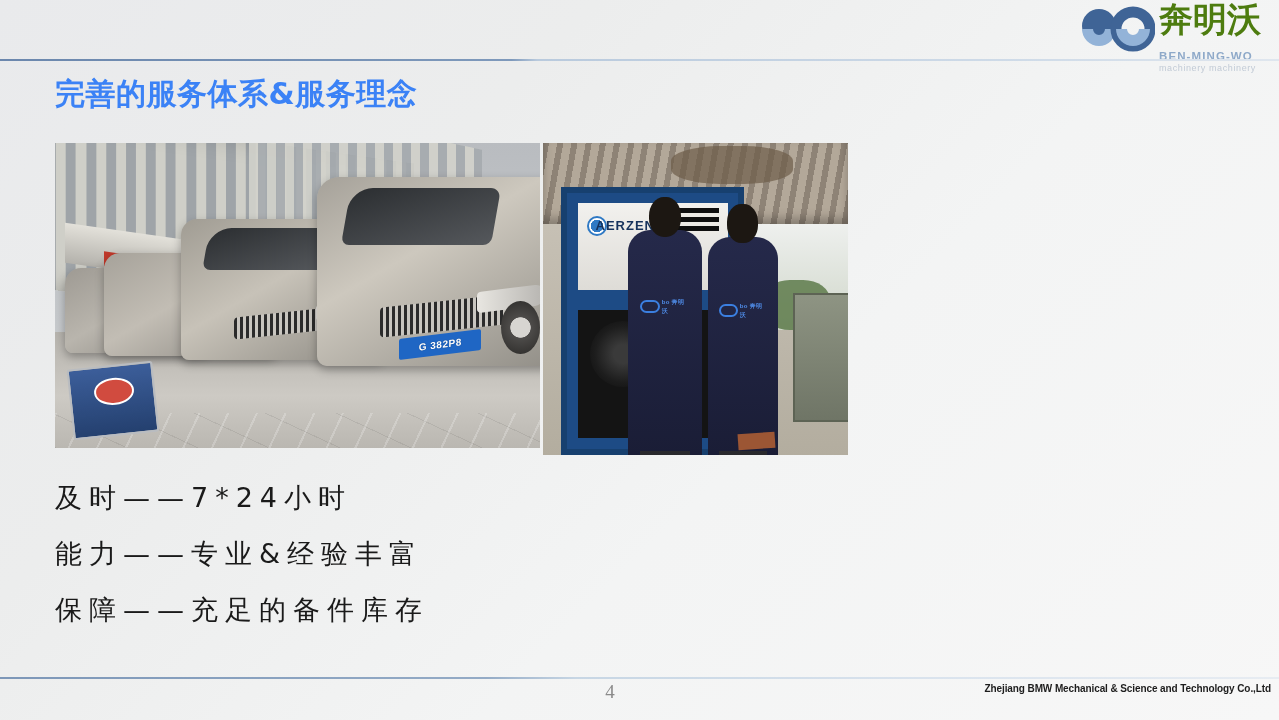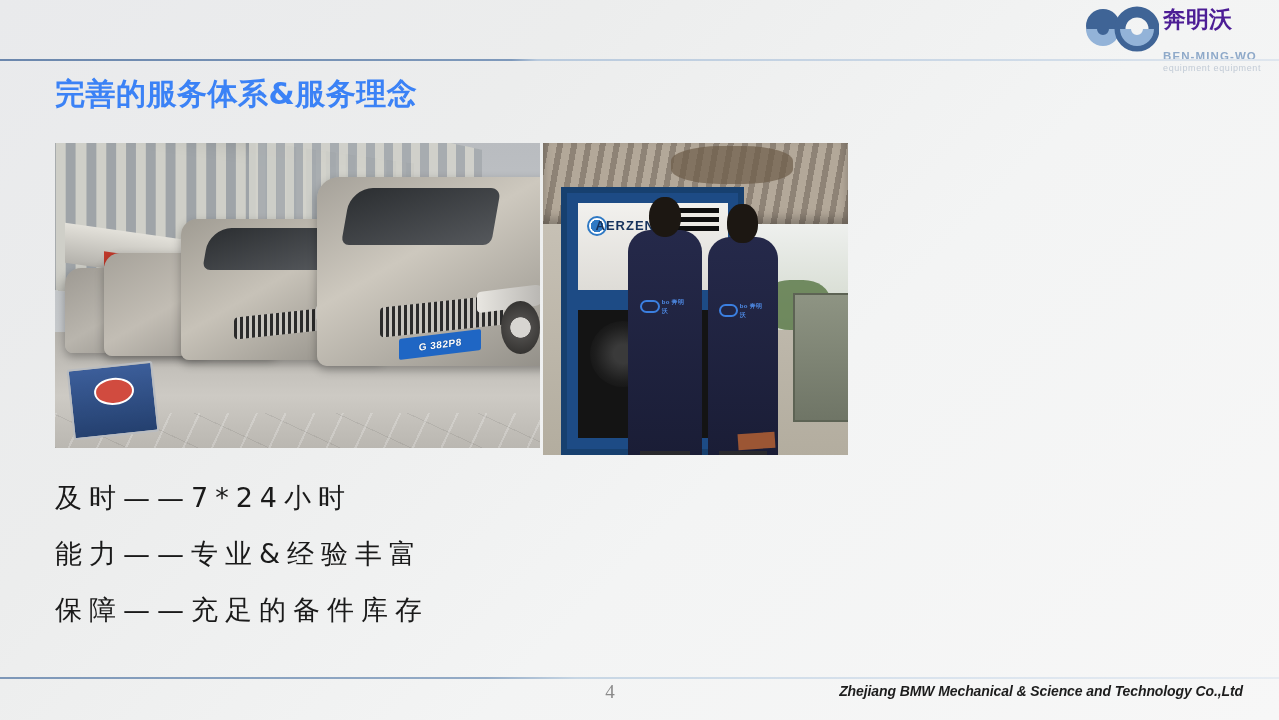--- a/index.html
+++ b/index.html
@@ -12,21 +12,21 @@
   .slide{position:absolute;inset:0;}
 
   
   .logo-block{
     position:absolute;top:4px;right:18px;
     display:flex;align-items:flex-start;gap:4px;height:52px;
   }
   .logo-mark{width:88px;height:50px;display:block;}
   .logo-words{display:flex;flex-direction:column;justify-content:flex-start;padding-top:1px;}
   .logo-cn{
-    font-size:23px;font-weight:bold;color:#4c1d95;
+    font-size:34px;font-weight:bold;color:#4d7c0f;
     letter-spacing:0px;line-height:28px;
     font-family:"DejaVu Sans","Liberation Sans",sans-serif;
   }
   .logo-en{
     font-size:11.5px;font-weight:bold;color:#8ea9c9;
     letter-spacing:1.1px;line-height:12px;margin-top:17px;
   }
   .logo-sub{
     font-size:9px;color:#c2cbd6;letter-spacing:.6px;line-height:10px;margin-top:1px;
   }
@@ -170,41 +170,41 @@
   .rule-bottom{
     position:absolute;left:0;top:677px;width:100%;height:2px;
     background:linear-gradient(to right,#7d97b8 0%,#94abc6 38%,#c7d6e4 45%,#dbe4ee 75%,#e7ecf2 100%);
   }
   .page-num{
     position:absolute;left:598px;top:681px;width:24px;text-align:center;
     font-family:"Liberation Serif","DejaVu Serif",serif;
     font-size:19px;color:#8a8a8a;
   }
   .footer-company{
-    position:absolute;right:36px;top:683px;
-    font-size:14px;font-weight:bold;color:#1d1d1d;
-    letter-spacing:-.1px;white-space:nowrap;font-style:italic;
+    position:absolute;right:8px;top:683px;
+    font-size:10px;font-weight:bold;color:#1d1d1d;
+    letter-spacing:-.1px;white-space:nowrap;
   }
 </style>
 </head>
 <body>
 
 <div class="slide">
 
   <div class="logo-block">
     <svg class="logo-mark" viewBox="0 0 88 50">
       <path d="M4 2 h11 v20 a17 17 0 0 1 17 -17 h0 a17 17 0 0 1 0 34 a17 17 0 0 1 -17 -17 v-20 z" fill="#3f6496"></path>
       <path d="M15 25 a17 17 0 0 0 17 17 a17 17 0 0 0 17 -17 h-11 a6 6 0 0 1 -6 6 a6 6 0 0 1 -6 -6 z" fill="#93b3d8"></path>
       <circle cx="66" cy="25" r="17" fill="none" stroke="#3f6496" stroke-width="11"></circle>
       <path d="M49 25 a17 17 0 0 0 34 0 h-11 a6 6 0 0 1 -12 0 z" fill="#93b3d8"></path>
     </svg>
     <div class="logo-words">
       <div class="logo-cn">奔明沃</div>
       <div class="logo-en">BEN-MING-WO</div>
-      <div class="logo-sub">equipment equipment</div>
+      <div class="logo-sub">machinery machinery</div>
     </div>
   </div>
 
   <div class="rule-top"></div>
 
   <div class="title">完善的服务体系&amp;服务理念</div>
 
   <div class="photos">
 
     <div class="photo p1">

